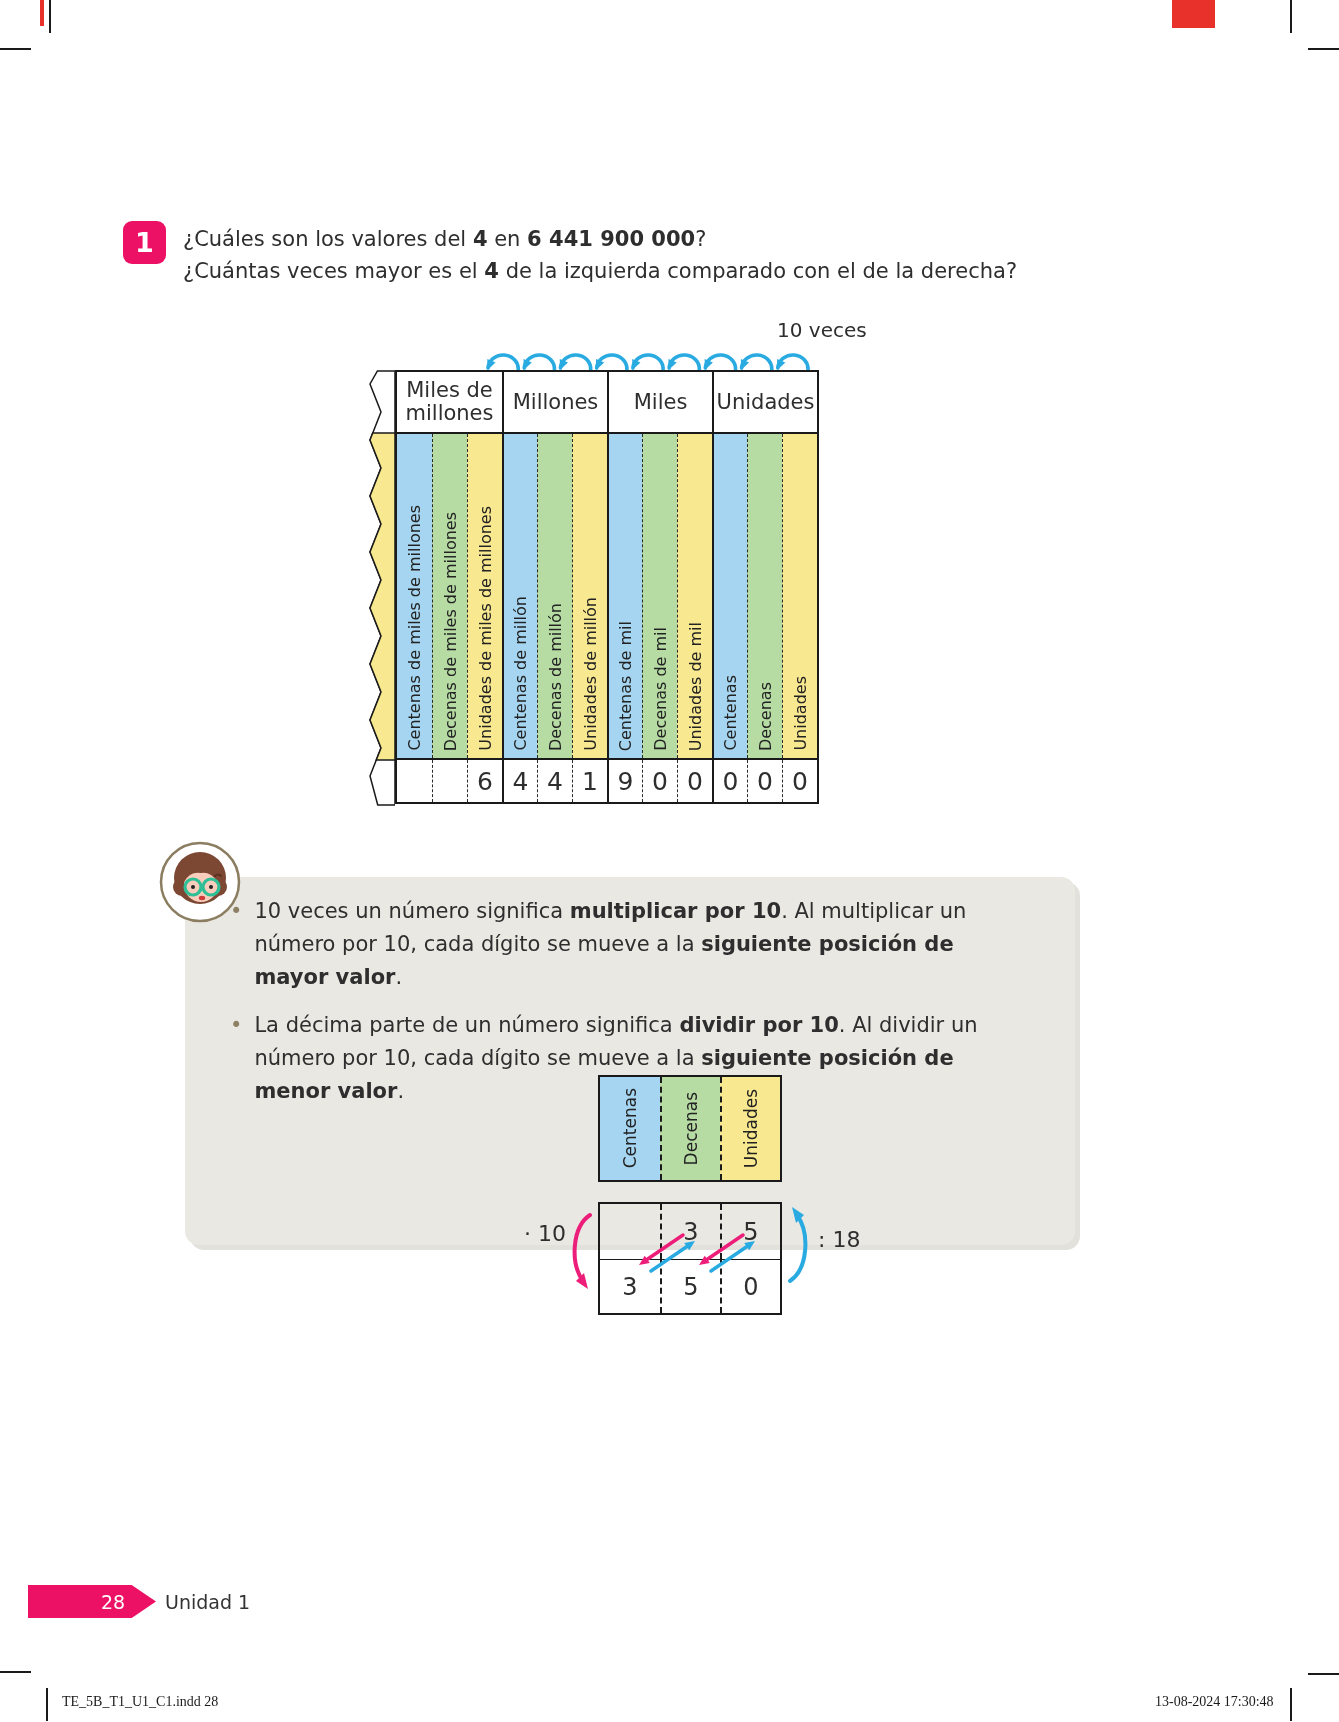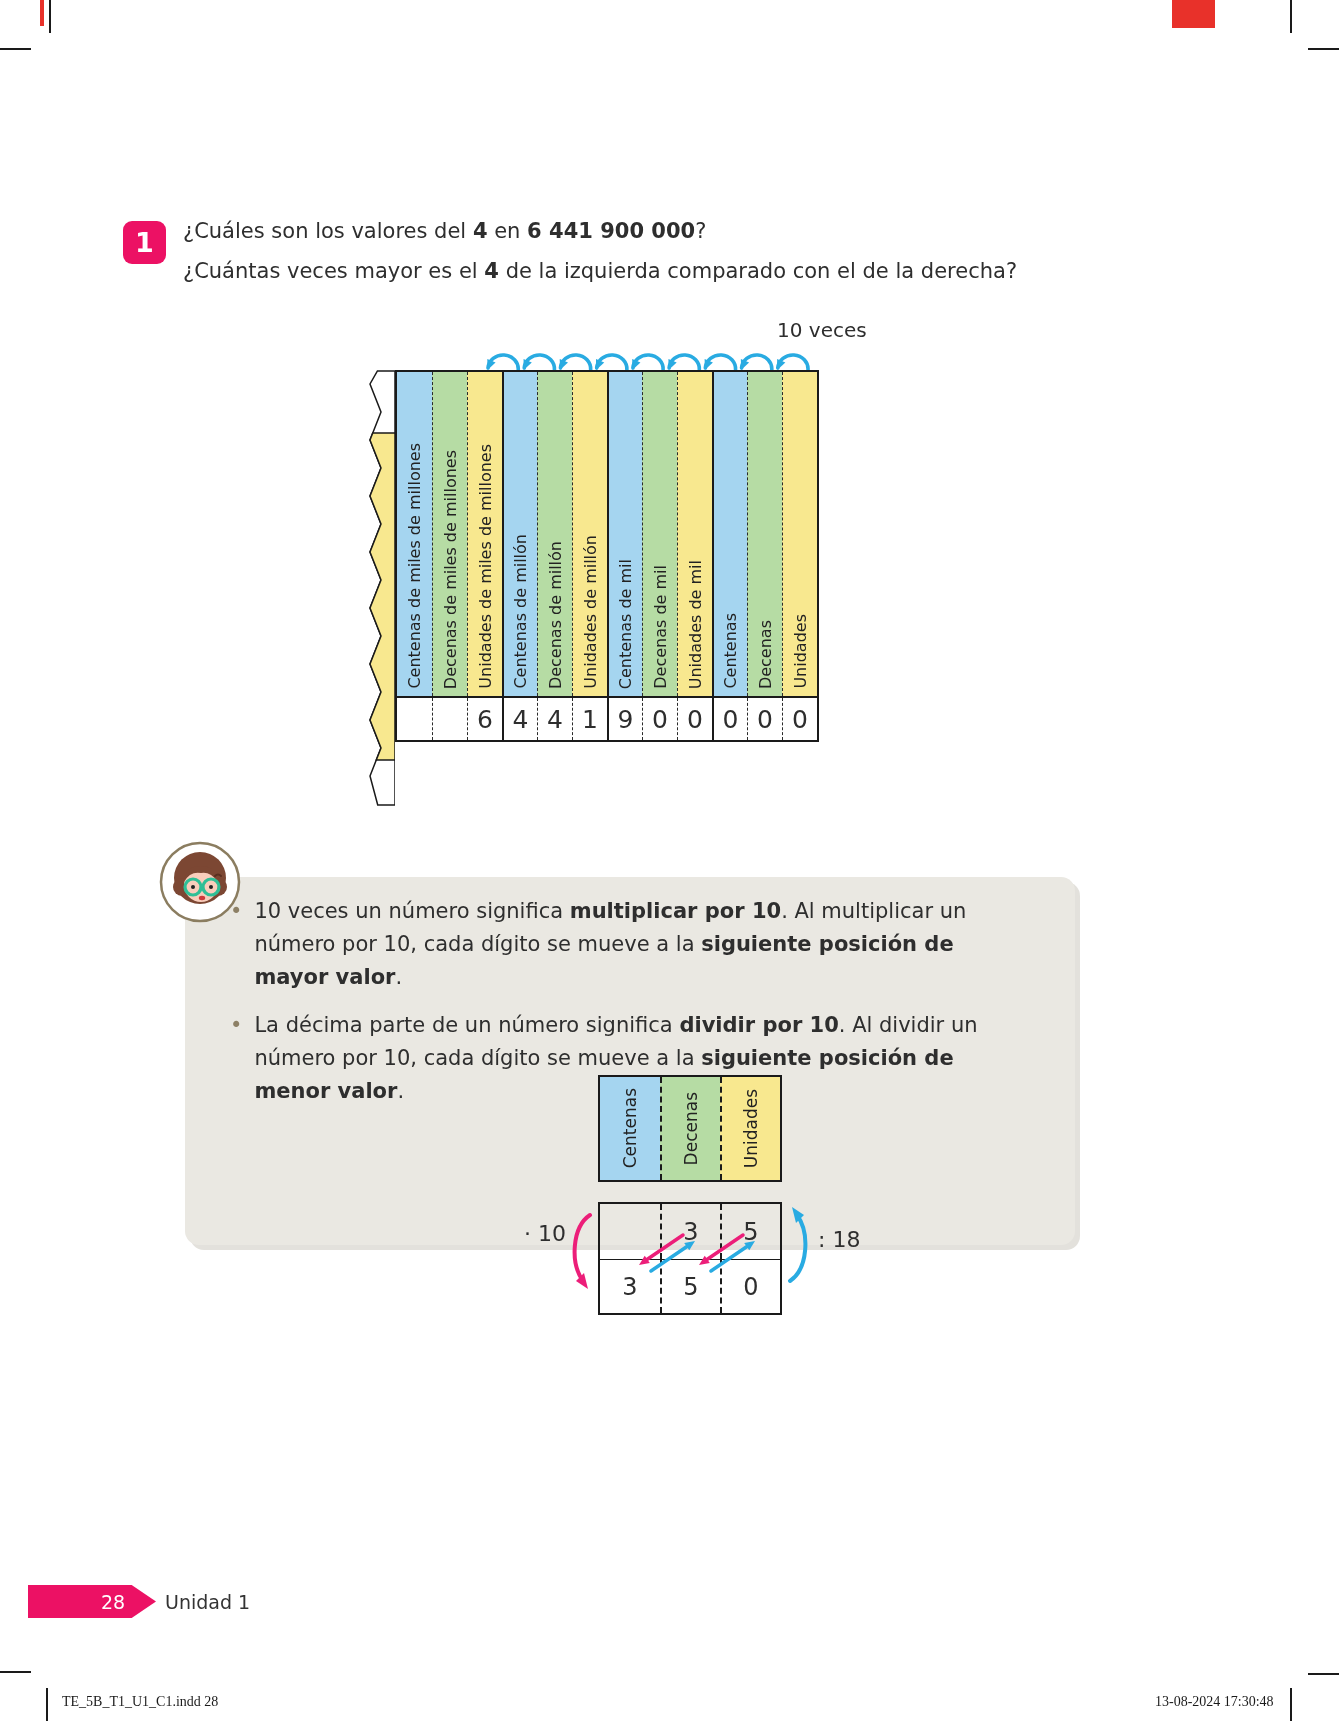--- a/index.html
+++ b/index.html
@@ -22,21 +22,21 @@
   .redmark{position:absolute;background:#e8312a;}
   .print-text{position:absolute;font-family:"Liberation Serif",serif;font-size:14px;color:#1a1a1a;}
 
   
   .title{position:absolute;left:125px;top:141px;font-size:30px;font-weight:bold;color:var(--accent);letter-spacing:.2px;}
   .q-badge{position:absolute;left:123px;top:221px;width:43px;height:43px;background:var(--accent);
            border-radius:9px;display:flex;align-items:center;justify-content:center;
            color:#fff;font-size:27px;font-weight:bold;}
   .q-line{position:absolute;left:183px;font-size:21px;color:var(--text);white-space:nowrap;}
   .q-line b{font-weight:bold;}
-  .q1{top:219px;} .q2{top:259px;}
+  .q1{top:227px;} .q2{top:259px;}
 
   
   .veces-label{position:absolute;left:777px;top:318px;font-size:20px;color:var(--text);}
   #arcsSvg{position:absolute;left:484px;top:341px;}
 
   
   #stripSvg{position:absolute;left:365px;top:370px;}
   .pv-grid{position:absolute;left:395px;top:370px;width:420px;border:2.5px solid var(--ink);background:#fff;}
   .pv-row{display:grid;grid-template-columns:repeat(12,35px);}
   .pv-header{height:60px;border-bottom:2.5px solid var(--ink);}
@@ -129,20 +129,26 @@
       <polygon points="257.05555555555554,29 256.858595906266,18.03591285621317 265.1309011764285,21.581186543425677" fill="#29abe2"></polygon>
       <path d="M 324 29 A 15.11111111111111 14 0 0 0 293.77777777777777 27" fill="none" stroke="#29abe2" stroke-width="3.6" stroke-linecap="round"></path>
       <polygon points="293.27777777777777,29 293.0808181284882,18.03591285621317 301.3531233986507,21.581186543425677" fill="#29abe2"></polygon>
     </svg>
 
   <svg id="stripSvg" width="30" height="436" viewBox="0 0 30 436">
       <polygon points="30,1 12.428571428571429,1 5,14 16,42 5,70 16,98 5,126 16,154 5,182 16,210 5,238 16,266 5,294 16,322 5,350 16,378 5,406 12.733333333333334,435 30,435" fill="#ffffff" stroke="#1a1a1a" stroke-width="1.5"></polygon>
       <polygon points="30,63 7.75,63 5,70 16,98 5,126 16,154 5,182 16,210 5,238 16,266 5,294 16,322 5,350 16,378 11.285714285714285,390 30,390" fill="#f8e88f" stroke="#1a1a1a" stroke-width="1.5"></polygon>
     </svg>
   <div class="pv-grid">
+    <div class="pv-row pv-header" id="pvHeader">
+        <div class="ghead">Miles de millones</div>
+        <div class="ghead cell-solid">Millones</div>
+        <div class="ghead cell-solid">Miles</div>
+        <div class="ghead cell-solid">Unidades</div>
+      </div>
     <div class="pv-row pv-band" id="pvBand">
         <div class="bcell " style="background: rgb(165, 213, 240);">
           <span class="vtext">Centenas de miles de millones</span>
         </div>
         <div class="bcell cell-dash" style="background: rgb(182, 220, 164);">
           <span class="vtext">Decenas de miles de millones</span>
         </div>
         <div class="bcell cell-dash" style="background: rgb(248, 232, 143);">
           <span class="vtext">Unidades de miles de millones</span>
         </div>

